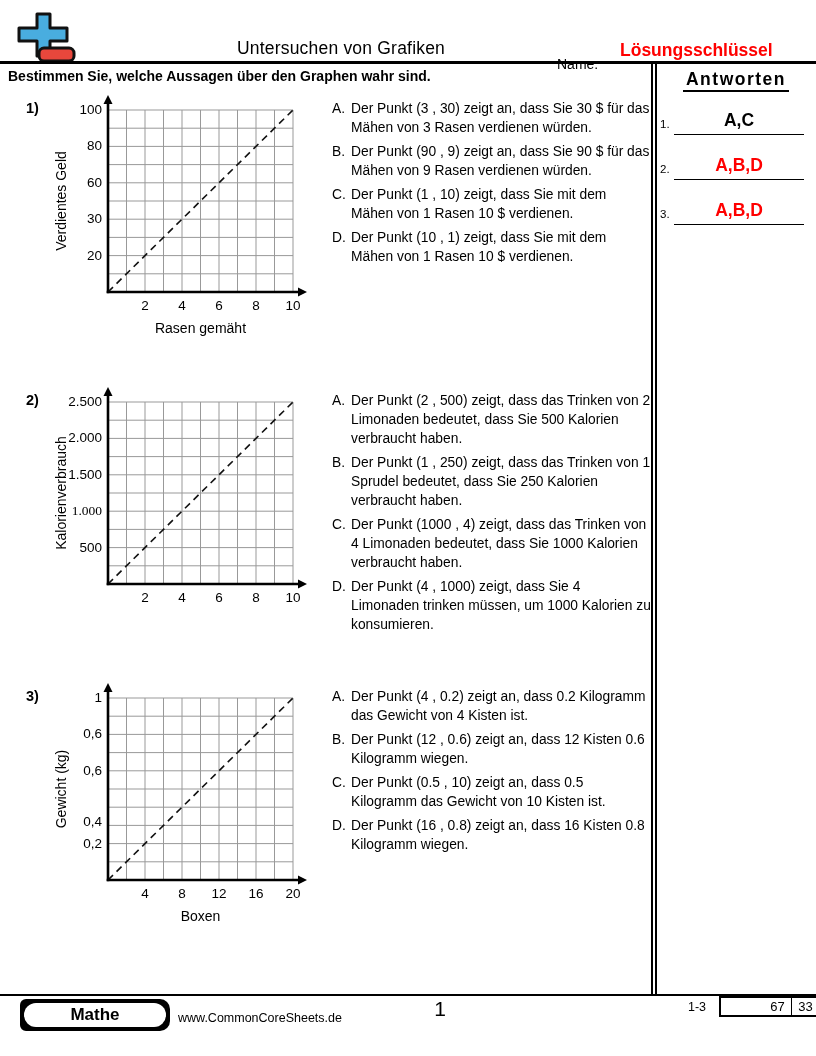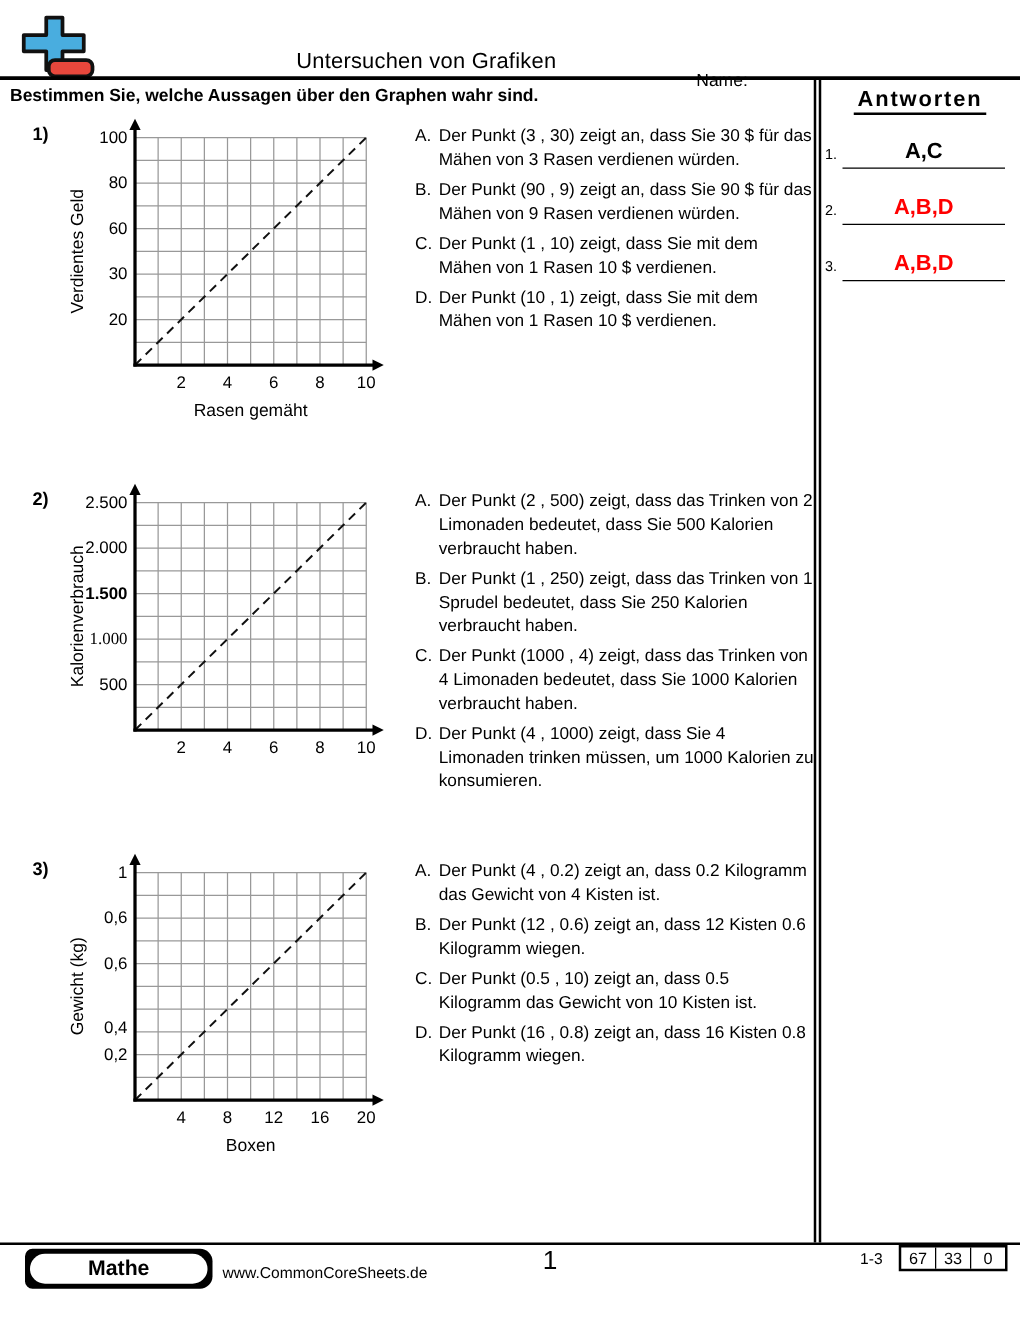--- a/index.html
+++ b/index.html
@@ -44,33 +44,34 @@
   .hr-footer{position:absolute;left:0;top:994px;width:816px;height:2px;background:#000;}
   .brand-badge{position:absolute;left:20px;top:999px;width:150px;height:32px;background:#000;
                border-radius:6px 10px 10px 6px;}
   .brand-badge .inner{position:absolute;left:4px;top:4px;right:4px;bottom:4px;background:#fff;
                border-radius:12px;text-align:center;font-size:17px;font-weight:bold;line-height:23px;}
   .website{position:absolute;left:178px;top:1011px;font-size:12.5px;}
   .page-number{position:absolute;left:360px;top:997px;width:160px;text-align:center;font-size:21px;}
   .range-label{position:absolute;left:688px;top:1000px;font-size:12.5px;}
   .score-table{position:absolute;left:719px;top:996px;display:flex;border:2px solid #000;background:#fff;}
   .score-cell{min-width:19px;padding:1px 4px;text-align:center;font-size:13px;border-left:1.6px solid #000;}
-  .score-cell:first-child{border-left:none;}
+  .score-cell:first-child{border-left:none;margin-left:43px;}
 </style>
 </head>
 <body>
 
 <div class="page">
 
   <svg class="logo" viewBox="0 0 62 54">
     <polygon points="21,2 34,2 34,16 51,16 51,29 34,29 34,44 21,44 21,29 3,29 3,16 21,16" fill="#49addf" stroke="#111" stroke-width="3" stroke-linejoin="round"></polygon>
     <rect x="23" y="36" width="35" height="13" rx="5" fill="#e8473c" stroke="#111" stroke-width="3"></rect>
   </svg>
   <div class="page-title">Untersuchen von Grafiken</div>
   <div class="name-label">Name:</div>
+  <div class="answer-key accent-red" style="color: rgb(255, 0, 0);">Lösungsschlüssel</div>
   <div class="hr-header"></div>
   <div class="instruction">Bestimmen Sie, welche Aussagen über den Graphen wahr sind.</div>
 
   <div class="double-line"></div>
   <div class="answers-title">
     <span>Antworten</span>
   </div>
   <div id="answers-host">
       <div class="answer-num" style="top: 118px;">1.</div>
       <div class="answer-value" style="top: 110px; color: #000000;">A,C</div>
@@ -169,21 +170,21 @@
           <line x1="293" y1="16" x2="293" y2="198" stroke="#999999" stroke-width="1"></line>
           <line x1="108" y1="198" x2="293" y2="198" stroke="#999999" stroke-width="1"></line>
           <line x1="108" y1="198" x2="293" y2="16" stroke="#111" stroke-width="1.6" stroke-dasharray="7 5"></line>
           <line x1="108" y1="9" x2="108" y2="199.2" stroke="#000" stroke-width="2.6"></line>
           <line x1="106.7" y1="198" x2="300" y2="198" stroke="#000" stroke-width="2.6"></line>
           <polygon points="103.5,10 112.5,10 108,1" fill="#000"></polygon>
           <polygon points="298,193.5 298,202.5 307,198" fill="#000"></polygon>
         </svg>
         <div class="ytick" style="top: 153.6px;">500</div>
         <div class="ytick" style="top: 117.2px; font-family: Liberation Serif, serif;">1.000</div>
-        <div class="ytick" style="top: 80.8px; font-weight: bold;">1.500</div>
+        <div class="ytick" style="top: 80.8px;">1.500</div>
         <div class="ytick" style="top: 44.4px;">2.000</div>
         <div class="ytick" style="top: 8px;">2.500</div>
         <div class="xtick" style="left: 127px; top: 204px;">2</div>
         <div class="xtick" style="left: 164px; top: 204px;">4</div>
         <div class="xtick" style="left: 201px; top: 204px;">6</div>
         <div class="xtick" style="left: 238px; top: 204px;">8</div>
         <div class="xtick" style="left: 275px; top: 204px;">10</div>
         <div class="ylabel" style="left: -29px; top: 98px;">Kalorienverbrauch</div>
         <div class="options">
           <div class="option">

